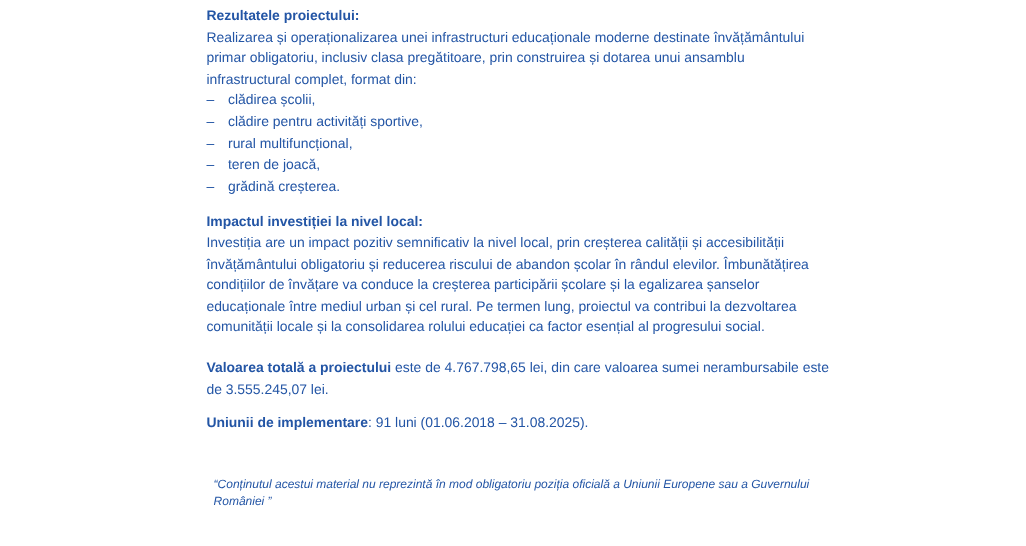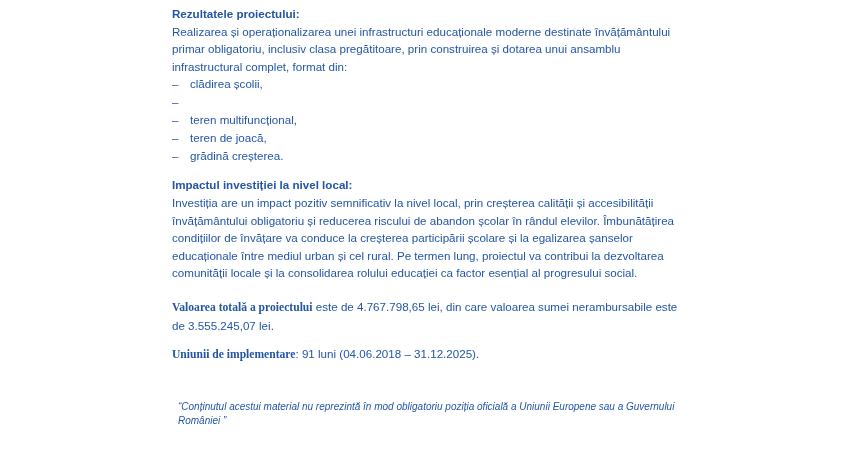--- a/index.html
+++ b/index.html
@@ -54,42 +54,43 @@
   .sec-disclaimer {
     padding-left: 6px;
     margin-top: 36px;
   }
   .disclaimer-text {
     margin: 0;
     font-style: italic;
     font-size: 10px;
     line-height: 14px;
   }
-  .inline-bold { font-weight: bold; font-family: Liberation Serif, serif; }
+  .inline-bold { font-weight: bold; }
 </style>
 </head>
 <body>
 
 <div class="page">
   <div class="doc">
 
     <section class="sec-results">
       <p class="h">Rezultatele proiectului:</p>
       <p class="body-text">Realizarea și operaționalizarea unei infrastructuri educaționale moderne destinate învățământului primar obligatoriu, inclusiv clasa pregătitoare, prin construirea și dotarea unui ansamblu infrastructural complet, format din:</p>
       <ul class="dash-list">
         <li class="dash-item">
           <span class="dash">–</span>
           <span>clădirea școlii,</span>
         </li>
         <li class="dash-item">
           <span class="dash">–</span>
+          <span>clădire pentru activități sportive,</span>
         </li>
         <li class="dash-item">
           <span class="dash">–</span>
-          <span>teren multifuncțional,</span>
+          <span>rural multifuncțional,</span>
         </li>
         <li class="dash-item">
           <span class="dash">–</span>
           <span>teren de joacă,</span>
         </li>
         <li class="dash-item">
           <span class="dash">–</span>
           <span>grădină creșterea.</span>
         </li>
       </ul>
@@ -98,21 +99,21 @@
     <section class="sec-impact">
       <p class="h">Impactul investiției la nivel local:</p>
       <p class="body-text">Investiția are un impact pozitiv semnificativ la nivel local, prin creșterea calității și accesibilității învățământului obligatoriu și reducerea riscului de abandon școlar în rândul elevilor. Îmbunătățirea condițiilor de învățare va conduce la creșterea participării școlare și la egalizarea șanselor educaționale între mediul urban și cel rural. Pe termen lung, proiectul va contribui la dezvoltarea comunității locale și la consolidarea rolului educației ca factor esențial al progresului social.</p>
     </section>
 
     <section class="sec-value">
       <p class="body-text"><span class="inline-bold">Valoarea totală a proiectului</span><span> este de 4.767.798,65 lei, din care valoarea sumei nerambursabile este de 3.555.245,07 lei.</span></p>
     </section>
 
     <section class="sec-duration">
-      <p class="body-text"><span class="inline-bold">Uniunii de implementare</span><span>: 91 luni (04.06.2018 – 31.12.2025).</span></p>
+      <p class="body-text"><span class="inline-bold">Uniunii de implementare</span><span>: 91 luni (01.06.2018 – 31.08.2025).</span></p>
     </section>
 
     <section class="sec-disclaimer">
       <p class="disclaimer-text">“Conținutul acestui material nu reprezintă în mod obligatoriu poziția oficială a Uniunii Europene sau a Guvernului României ”</p>
     </section>
 
   </div>
 </div>
 
 </body></html>

